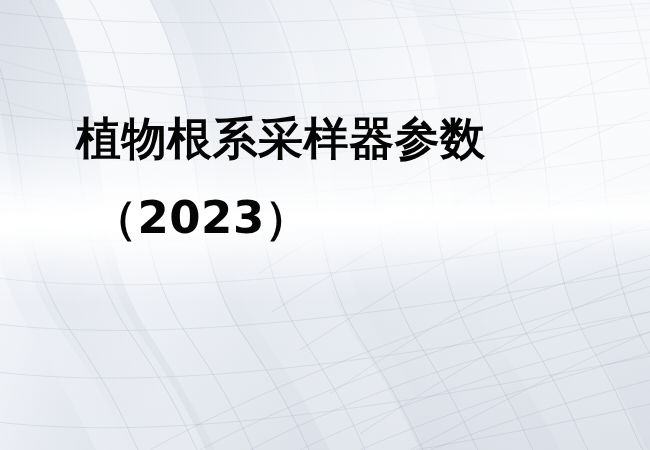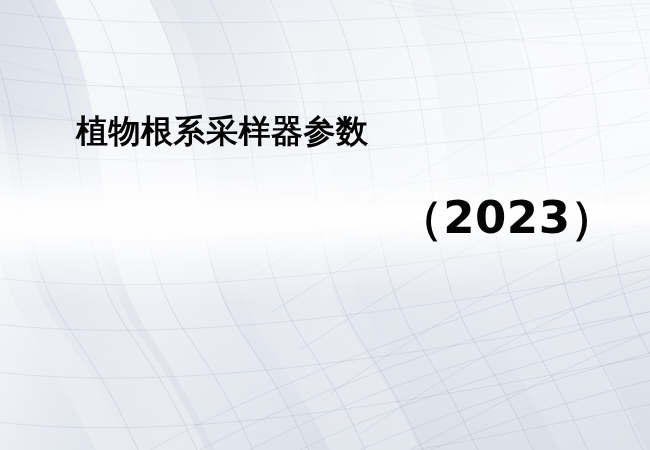--- a/index.html
+++ b/index.html
@@ -82,29 +82,28 @@
   .title-line {
     color: #050505;
     font-weight: bold;
     line-height: 1.22;
     letter-spacing: 0.5px;
     white-space: nowrap;
     text-shadow: 1px 1px 0 rgba(255,255,255,0.35);
   }
 
   .title-line-main {
-    font-size: 32px;
+    font-size: 45px;
     padding-left: 42px;
   }
 
   .title-line-sub {
     font-size: 45px;
     padding-left: 58px;
-    margin-top: 40px;
-    text-align: right;
+    margin-top: 24px;
   }
 </style>
 </head>
 <body>
 
 <div id="slide">
 
   <div class="bg-layer bg-base"></div>
   <div class="bg-layer bg-tone-2"></div>
 

